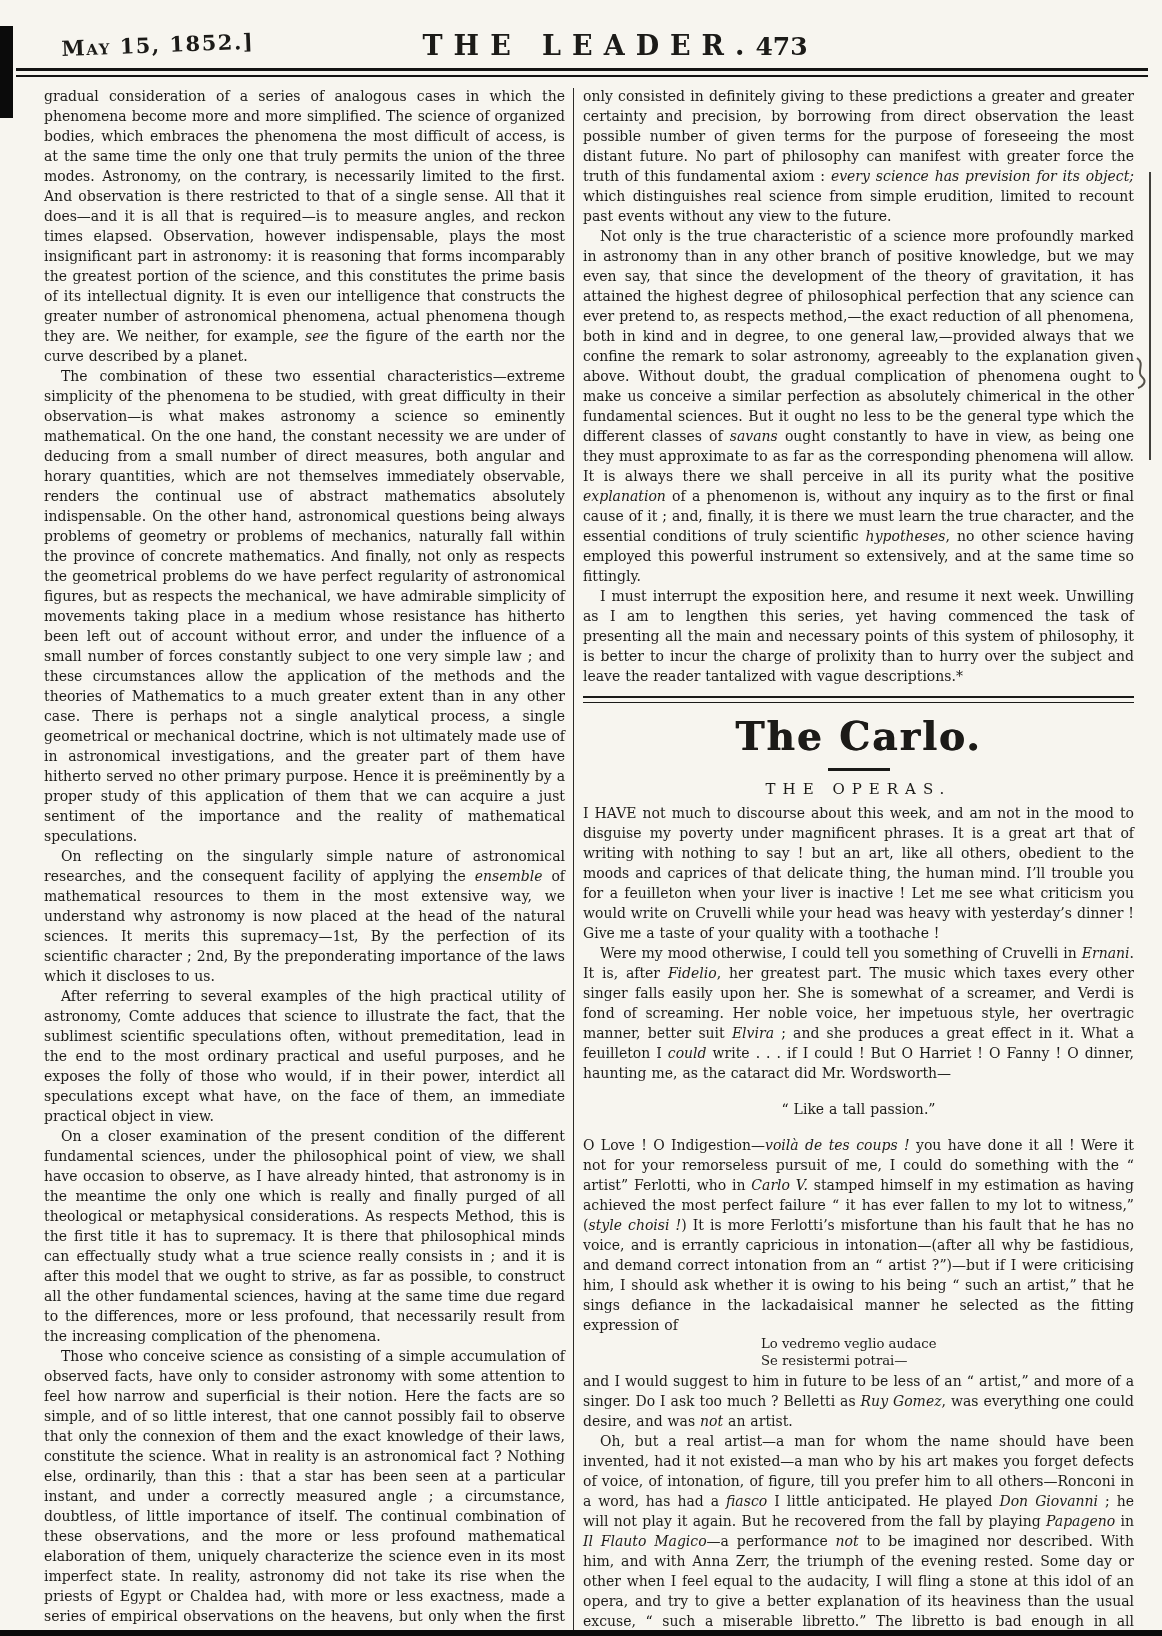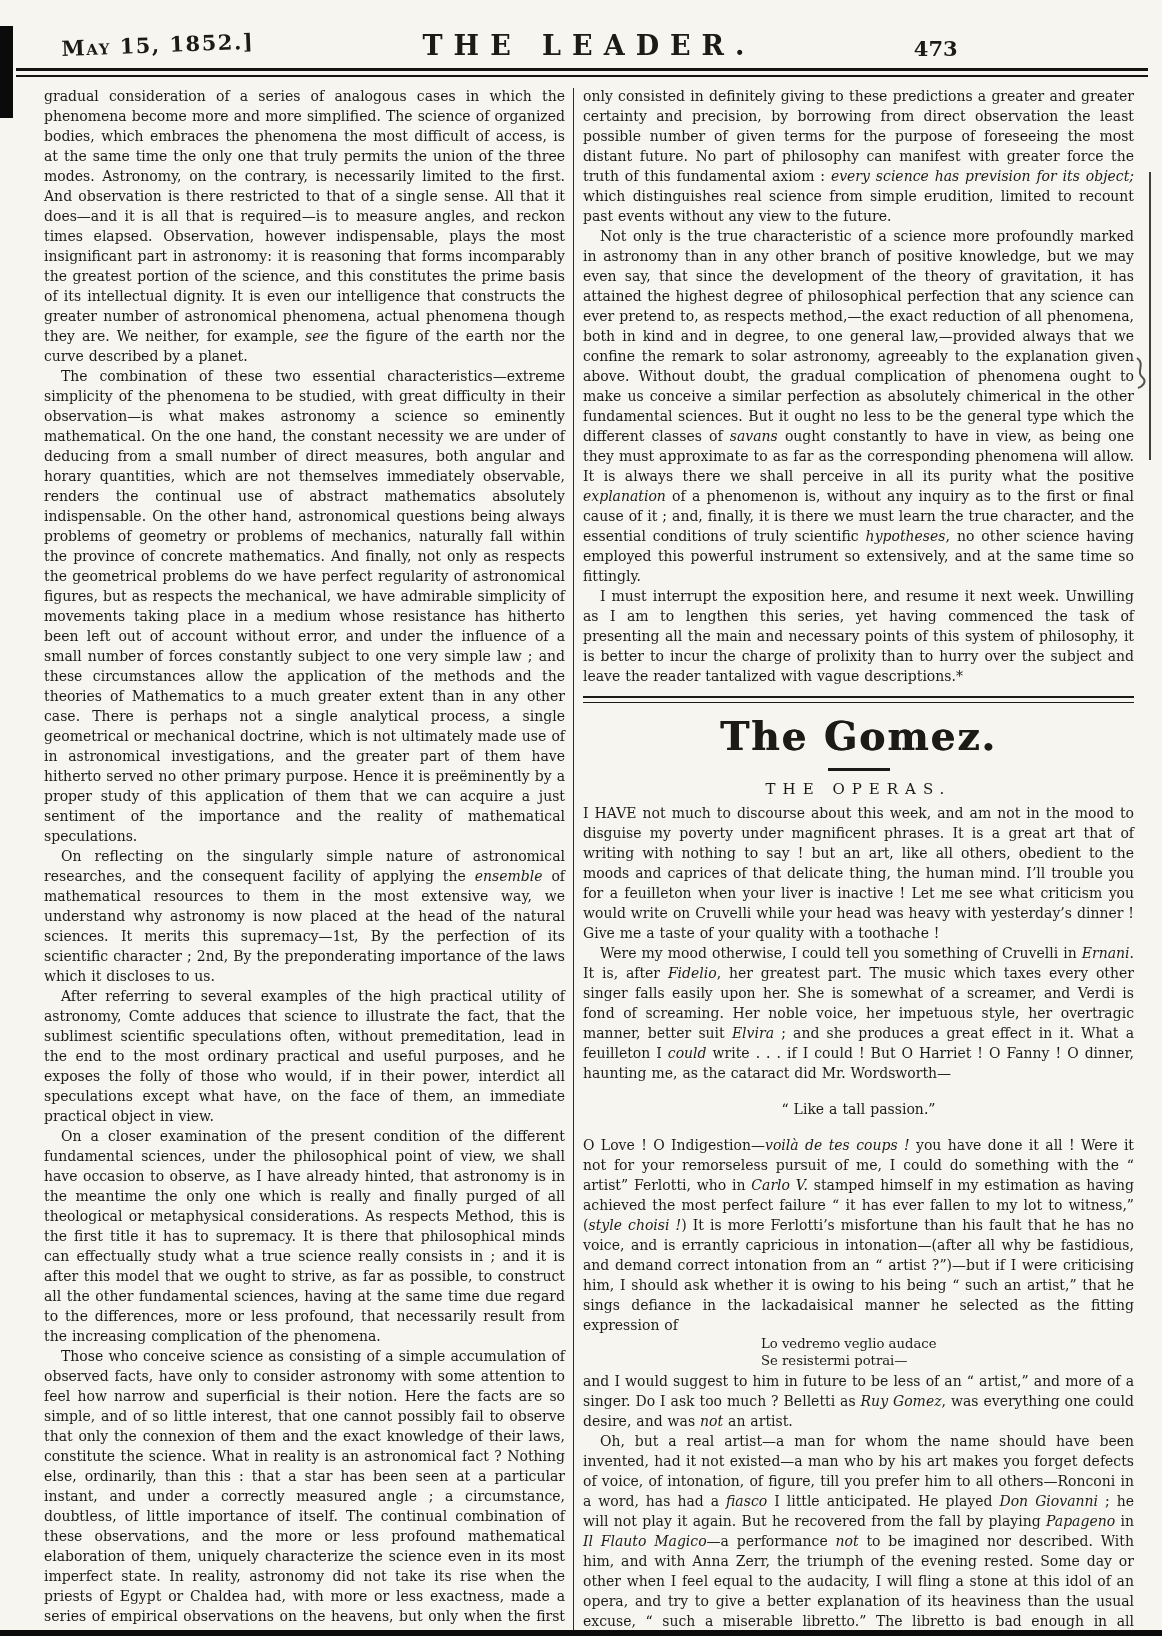--- a/index.html
+++ b/index.html
@@ -3,21 +3,21 @@
 <meta charset="utf-8">
 <style>
   html,body{margin:0;padding:0;background:#f7f5ef;}
   .page{position:relative;width:1162px;height:1636px;background:#f7f5ef;color:#1c1b18;
         font-family:"DejaVu Serif", serif;overflow:hidden;}
   
   .masthead{display:flex;align-items:flex-end;padding:30px 46px 4px 62px;}
   .issue-date{flex:1;font-variant:small-caps;font-size:21px;letter-spacing:1.5px;
               transform:rotate(-2.2deg);transform-origin:left bottom;font-weight:bold;}
   .paper-title{flex:0 0 auto;margin:0;font-size:27px;font-weight:bold;letter-spacing:11px;text-align:right;}
-  .page-number{flex:1;text-align:center;font-size:21px;font-weight:bold;}
+  .page-number{flex:1;text-align:left;font-size:25px;font-weight:bold;}
   .masthead-rule{margin:3px 14px 0 16px;height:4px;border-top:3px solid #141413;border-bottom:2px solid #141413;}
   
   .columns{display:flex;align-items:stretch;padding:9px 28px 0 44px;}
   .col-left{width:521px;}
   .col-divider{width:1px;background:#2b2a27;margin:2px 9px 40px 8px;}
   .col-right{flex:1;}
   p.para{margin:0;text-align:justify;font-size:14px;line-height:20px;text-indent:17px;
          word-spacing:0.5px;}
   p.noindent{text-indent:0;}
   p.qcenter{text-align:center;text-indent:0;margin:16px 0;}
@@ -65,21 +65,21 @@
     <div class="col-divider"></div>
 
     <section class="col-right">
       <div>
           <p class="para noindent">only consisted in definitely giving to these predictions a greater and greater certainty and precision, by borrowing from direct observation the least possible number of given terms for the purpose of foreseeing the most distant future.  No part of philosophy can manifest with greater force the truth of this fundamental axiom : <i>every science has prevision for its object;</i> which distinguishes real science from simple erudition, limited to recount past events without any view to the future.</p>
           <p class="para">Not only is the true characteristic of a science more profoundly marked in astronomy than in any other branch of positive knowledge, but we may even say, that since the development of the theory of gravitation, it has attained the highest degree of philosophical perfection that any science can ever pretend to, as respects method,—the exact reduction of all phenomena, both in kind and in degree, to one general law,—provided always that we confine the remark to solar astronomy, agreeably to the explanation given above.  Without doubt, the gradual complication of phenomena ought to make us conceive a similar perfection as absolutely chimerical in the other fundamental sciences.  But it ought no less to be the general type which the different classes of <i>savans</i> ought constantly to have in view, as being one they must approximate to as far as the corresponding phenomena will allow.  It is always there we shall perceive in all its purity what the positive <i>explanation</i> of a phenomenon is, without any inquiry as to the first or final cause of it ; and, finally, it is there we must learn the true character, and the essential conditions of truly scientific <i>hypotheses</i>, no other science having employed this powerful instrument so extensively, and at the same time so fittingly.</p>
           <p class="para">I must interrupt the exposition here, and resume it next week.  Unwilling as I am to lengthen this series, yet having commenced the task of presenting all the main and necessary points of this system of philosophy, it is better to incur the charge of prolixity than to hurry over the subject and leave the reader tantalized with vague descriptions.*</p>
         </div>
 
       <div class="section-sep"></div>
-      <h2 class="arts-title">The Gomez.</h2>
+      <h2 class="arts-title">The Carlo.</h2>
       <div class="arts-rule"></div>
       <h3 class="operas-title">THE OPERAS.</h3>
 
       <div>
           <p class="para noindent">I HAVE not much to discourse about this week, and am not in the mood to disguise my poverty under magnificent phrases.  It is a great art that of writing with nothing to say ! but an art, like all others, obedient to the moods and caprices of that delicate thing, the human mind.  I’ll trouble you for a feuilleton when your liver is inactive !  Let me see what criticism you would write on Cruvelli while your head was heavy with yesterday’s dinner !  Give me a taste of your quality with a toothache !</p>
           <p class="para">Were my mood otherwise, I could tell you something of Cruvelli in <i>Ernani</i>.  It is, after <i>Fidelio</i>, her greatest part.  The music which taxes every other singer falls easily upon her.  She is somewhat of a screamer, and Verdi is fond of screaming.  Her noble voice, her impetuous style, her overtragic manner, better suit <i>Elvira</i> ; and she produces a great effect in it.  What a feuilleton I <i>could</i> write . . . if I could !  But O Harriet !  O Fanny !  O dinner, haunting me, as the cataract did Mr. Wordsworth—</p>
           <p class="para qcenter">“ Like a tall  passion.”</p>
           <p class="para noindent">O Love !  O Indigestion—<i>voilà de tes coups !</i> you have done it all !  Were it not for your remorseless pursuit of me, I could do something with the “ artist” Ferlotti, who in <i>Carlo V.</i> stamped himself in my estimation as having achieved the most perfect failure “ it has ever fallen to my lot to witness,” (<i>style choisi !</i>)  It is more Ferlotti’s misfortune than his fault that he has no voice, and is errantly capricious in intonation—(after all why be fastidious, and demand correct intonation from an “ artist ?”)—but if I were criticising him, I should ask whether it is owing to his being “ such an artist,” that he sings defiance in the lackadaisical manner he selected as the fitting expression of</p>
           <div class="verse">
             <div>Lo vedremo veglio audace</div>

